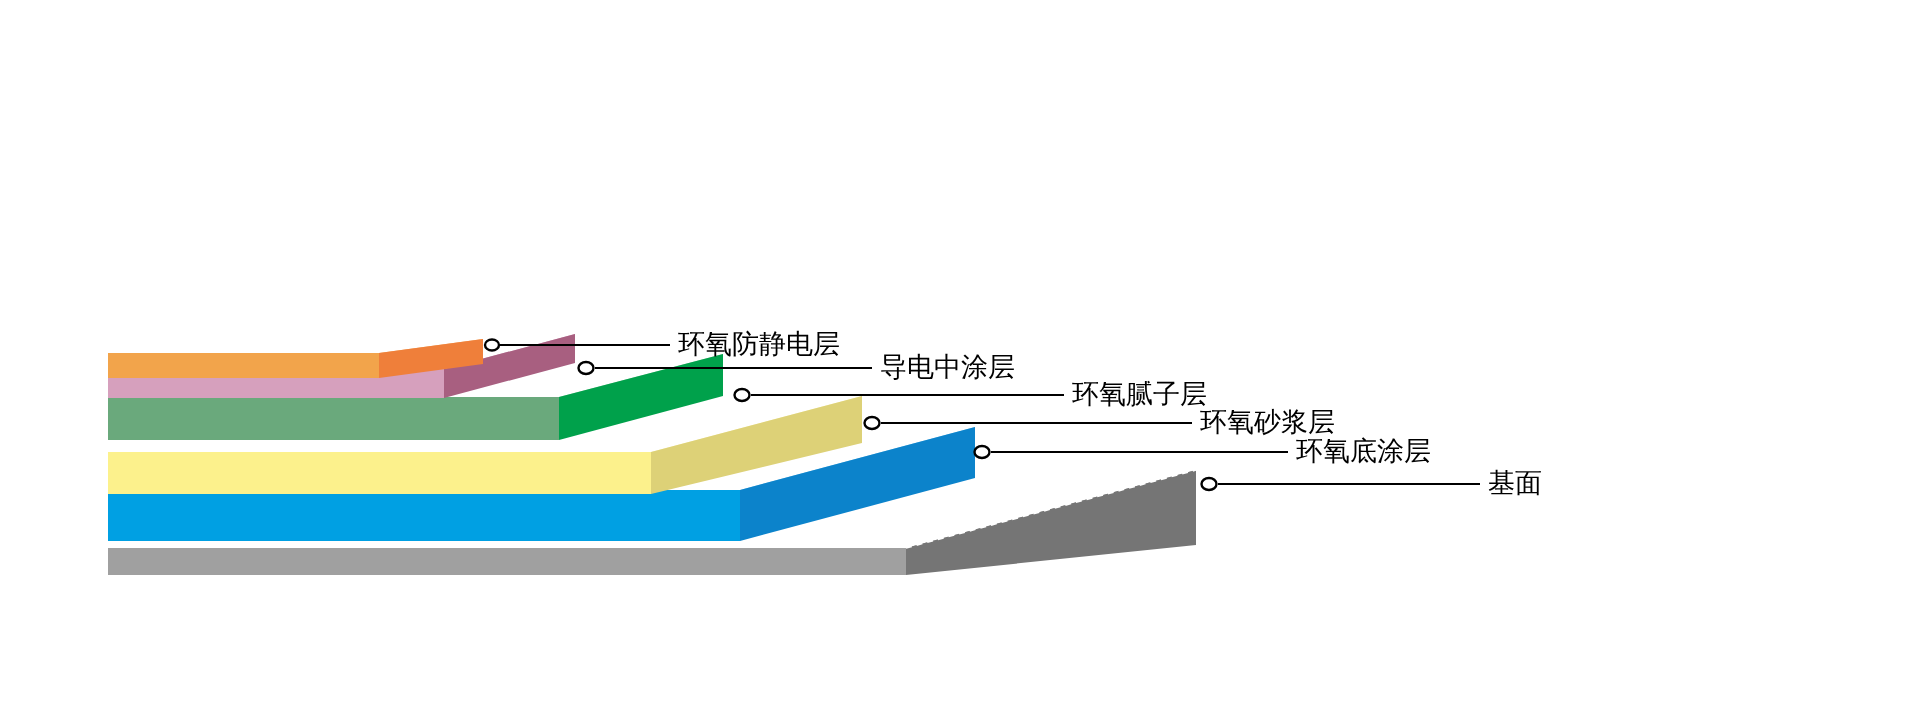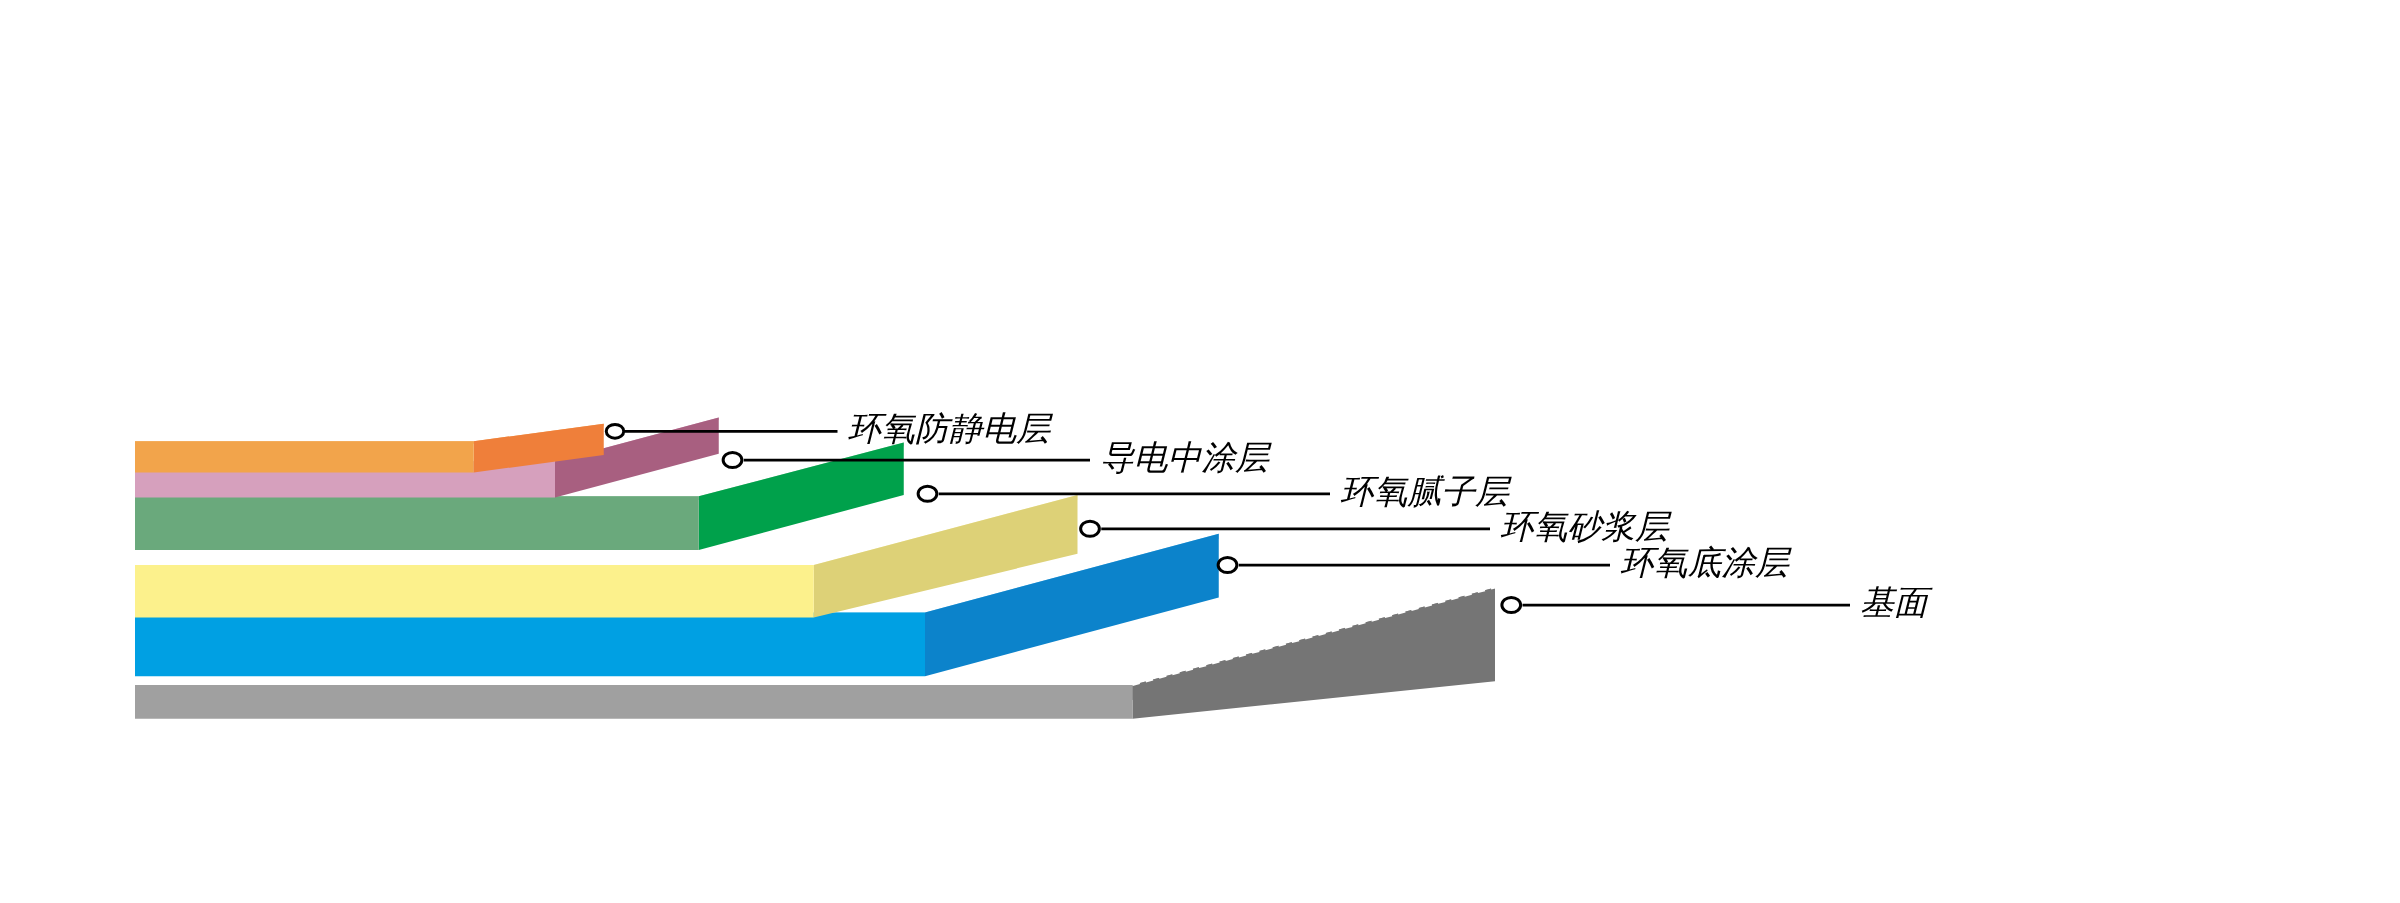--- a/index.html
+++ b/index.html
@@ -11,21 +11,20 @@
     width: 1920px;
     height: 722px;
     font-family: "Liberation Sans", sans-serif;
     overflow: hidden;
   }
   #stage {
     position: relative;
     width: 1540px;
     height: 722px;
     background: #ffffff;
-    font-style: italic;
   }
   svg#diagram {
     display: block;
     width: 1920px;
     height: 722px;
   }
   .label-text {
     font-family: "DejaVu Sans", sans-serif;
     font-size: 27px;
     fill: #000000;

